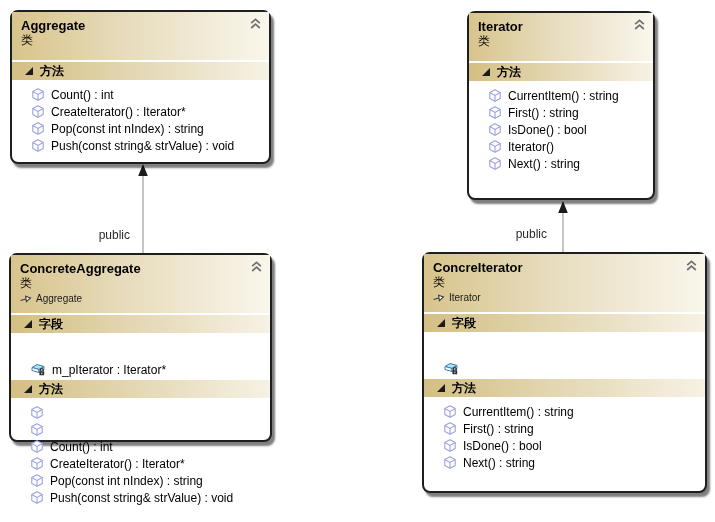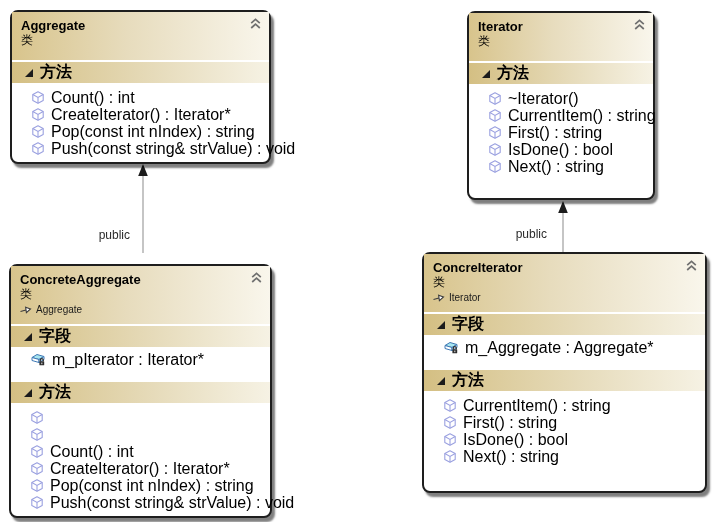--- a/index.html
+++ b/index.html
@@ -22,26 +22,26 @@
     border-bottom:2px solid #ffffff; padding:6px 9px 15px; }
   .h50 { height:50px; } .h60 { height:60px; }
   .cb-title { font-size:13px; font-weight:bold; color:#000; line-height:15px; white-space:nowrap; }
   .cb-kind  { font-size:12px; color:#000; line-height:15px; }
   .cb-base  { margin-top:2px; font-size:10px; color:#1a1a1a; display:flex; align-items:center; gap:4px; line-height:12px; }
   .chevron-btn { position:absolute; top:6px; right:7px; width:13px; height:12px; cursor:pointer; }
 
   .cb-band { flex:0 0 18px;
     background:linear-gradient(90deg,#d4bf83 0%,#e6dbba 55%,#f6f2e4 100%);
     display:flex; align-items:center; gap:7px; padding-left:13px;
-    font-size:16px; font-weight:bold; color:#000; }
+    font-size:12px; font-weight:bold; color:#000; }
 
   .cb-rows { padding:6px 0 0; }
-  .rows-fields { padding:4px 0 14px; }
+  .rows-fields { padding:4px 0 2px;margin-top:24px; }
   .member { height:17px; display:flex; align-items:center; gap:7px;
-    padding-left:20px; font-size:16px; color:#000; white-space:nowrap; }
+    padding-left:20px; font-size:12px; color:#000; white-space:nowrap; }
   svg.mi { flex:0 0 auto; }
 </style>
 </head>
 <body>
 
 <svg width="0" height="0" style="position:absolute">
   <defs>
     <symbol id="sym-cube" viewBox="0 0 12 13">
       <polygon points="6,0.8 11.2,3.6 11.2,9.4 6,12.2 0.8,9.4 0.8,3.6" fill="#ffffff" stroke="#9ba1e0" stroke-width="1.1" stroke-linejoin="round"></polygon>
       <polyline points="0.8,3.6 6,6.4 11.2,3.6" fill="none" stroke="#9ba1e0" stroke-width="1.1"></polyline>
@@ -138,50 +138,50 @@
       <svg width="8" height="8">
           <use href="#sym-expander"></use>
         </svg>
       <span>方法</span>
     </div>
     <div class="cb-rows">
       <div class="member">
         <svg class="mi" width="12" height="13">
             <use href="#sym-cube"></use>
           </svg>
-        <span>~Iterator()</span>
-      </div>
-      <div class="member">
-        <svg class="mi" width="12" height="13">
-            <use href="#sym-cube"></use>
-          </svg>
         <span>CurrentItem() : string</span>
       </div>
       <div class="member">
         <svg class="mi" width="12" height="13">
             <use href="#sym-cube"></use>
           </svg>
         <span>First() : string</span>
       </div>
       <div class="member">
         <svg class="mi" width="12" height="13">
             <use href="#sym-cube"></use>
           </svg>
         <span>IsDone() : bool</span>
       </div>
       <div class="member">
         <svg class="mi" width="12" height="13">
             <use href="#sym-cube"></use>
           </svg>
+        <span>Iterator()</span>
+      </div>
+      <div class="member">
+        <svg class="mi" width="12" height="13">
+            <use href="#sym-cube"></use>
+          </svg>
         <span>Next() : string</span>
       </div>
     </div>
   </div>
 
-  <div class="classbox" style="left:9px; top:264px; width:263px; height:254px;">
+  <div class="classbox" style="left:9px; top:253px; width:263px; height:189px;">
     <div class="cb-header h60">
       <div class="cb-title">ConcreteAggregate</div>
       <div class="cb-kind">类</div>
       <div class="cb-base">
         <svg width="12" height="10">
             <use href="#sym-basearrow"></use>
           </svg>
         <span>Aggregate</span>
       </div>
       <svg class="chevron-btn" width="13" height="12">
@@ -264,21 +264,20 @@
       <svg width="8" height="8">
           <use href="#sym-expander"></use>
         </svg>
       <span>字段</span>
     </div>
     <div class="cb-rows rows-fields">
       <div class="member">
         <svg class="mi" width="14" height="13">
             <use href="#sym-fieldbox"></use>
           </svg>
-        <span>m_Aggregate : Aggregate*</span>
       </div>
     </div>
     <div class="cb-band">
       <svg width="8" height="8">
           <use href="#sym-expander"></use>
         </svg>
       <span>方法</span>
     </div>
     <div class="cb-rows">
       <div class="member">

